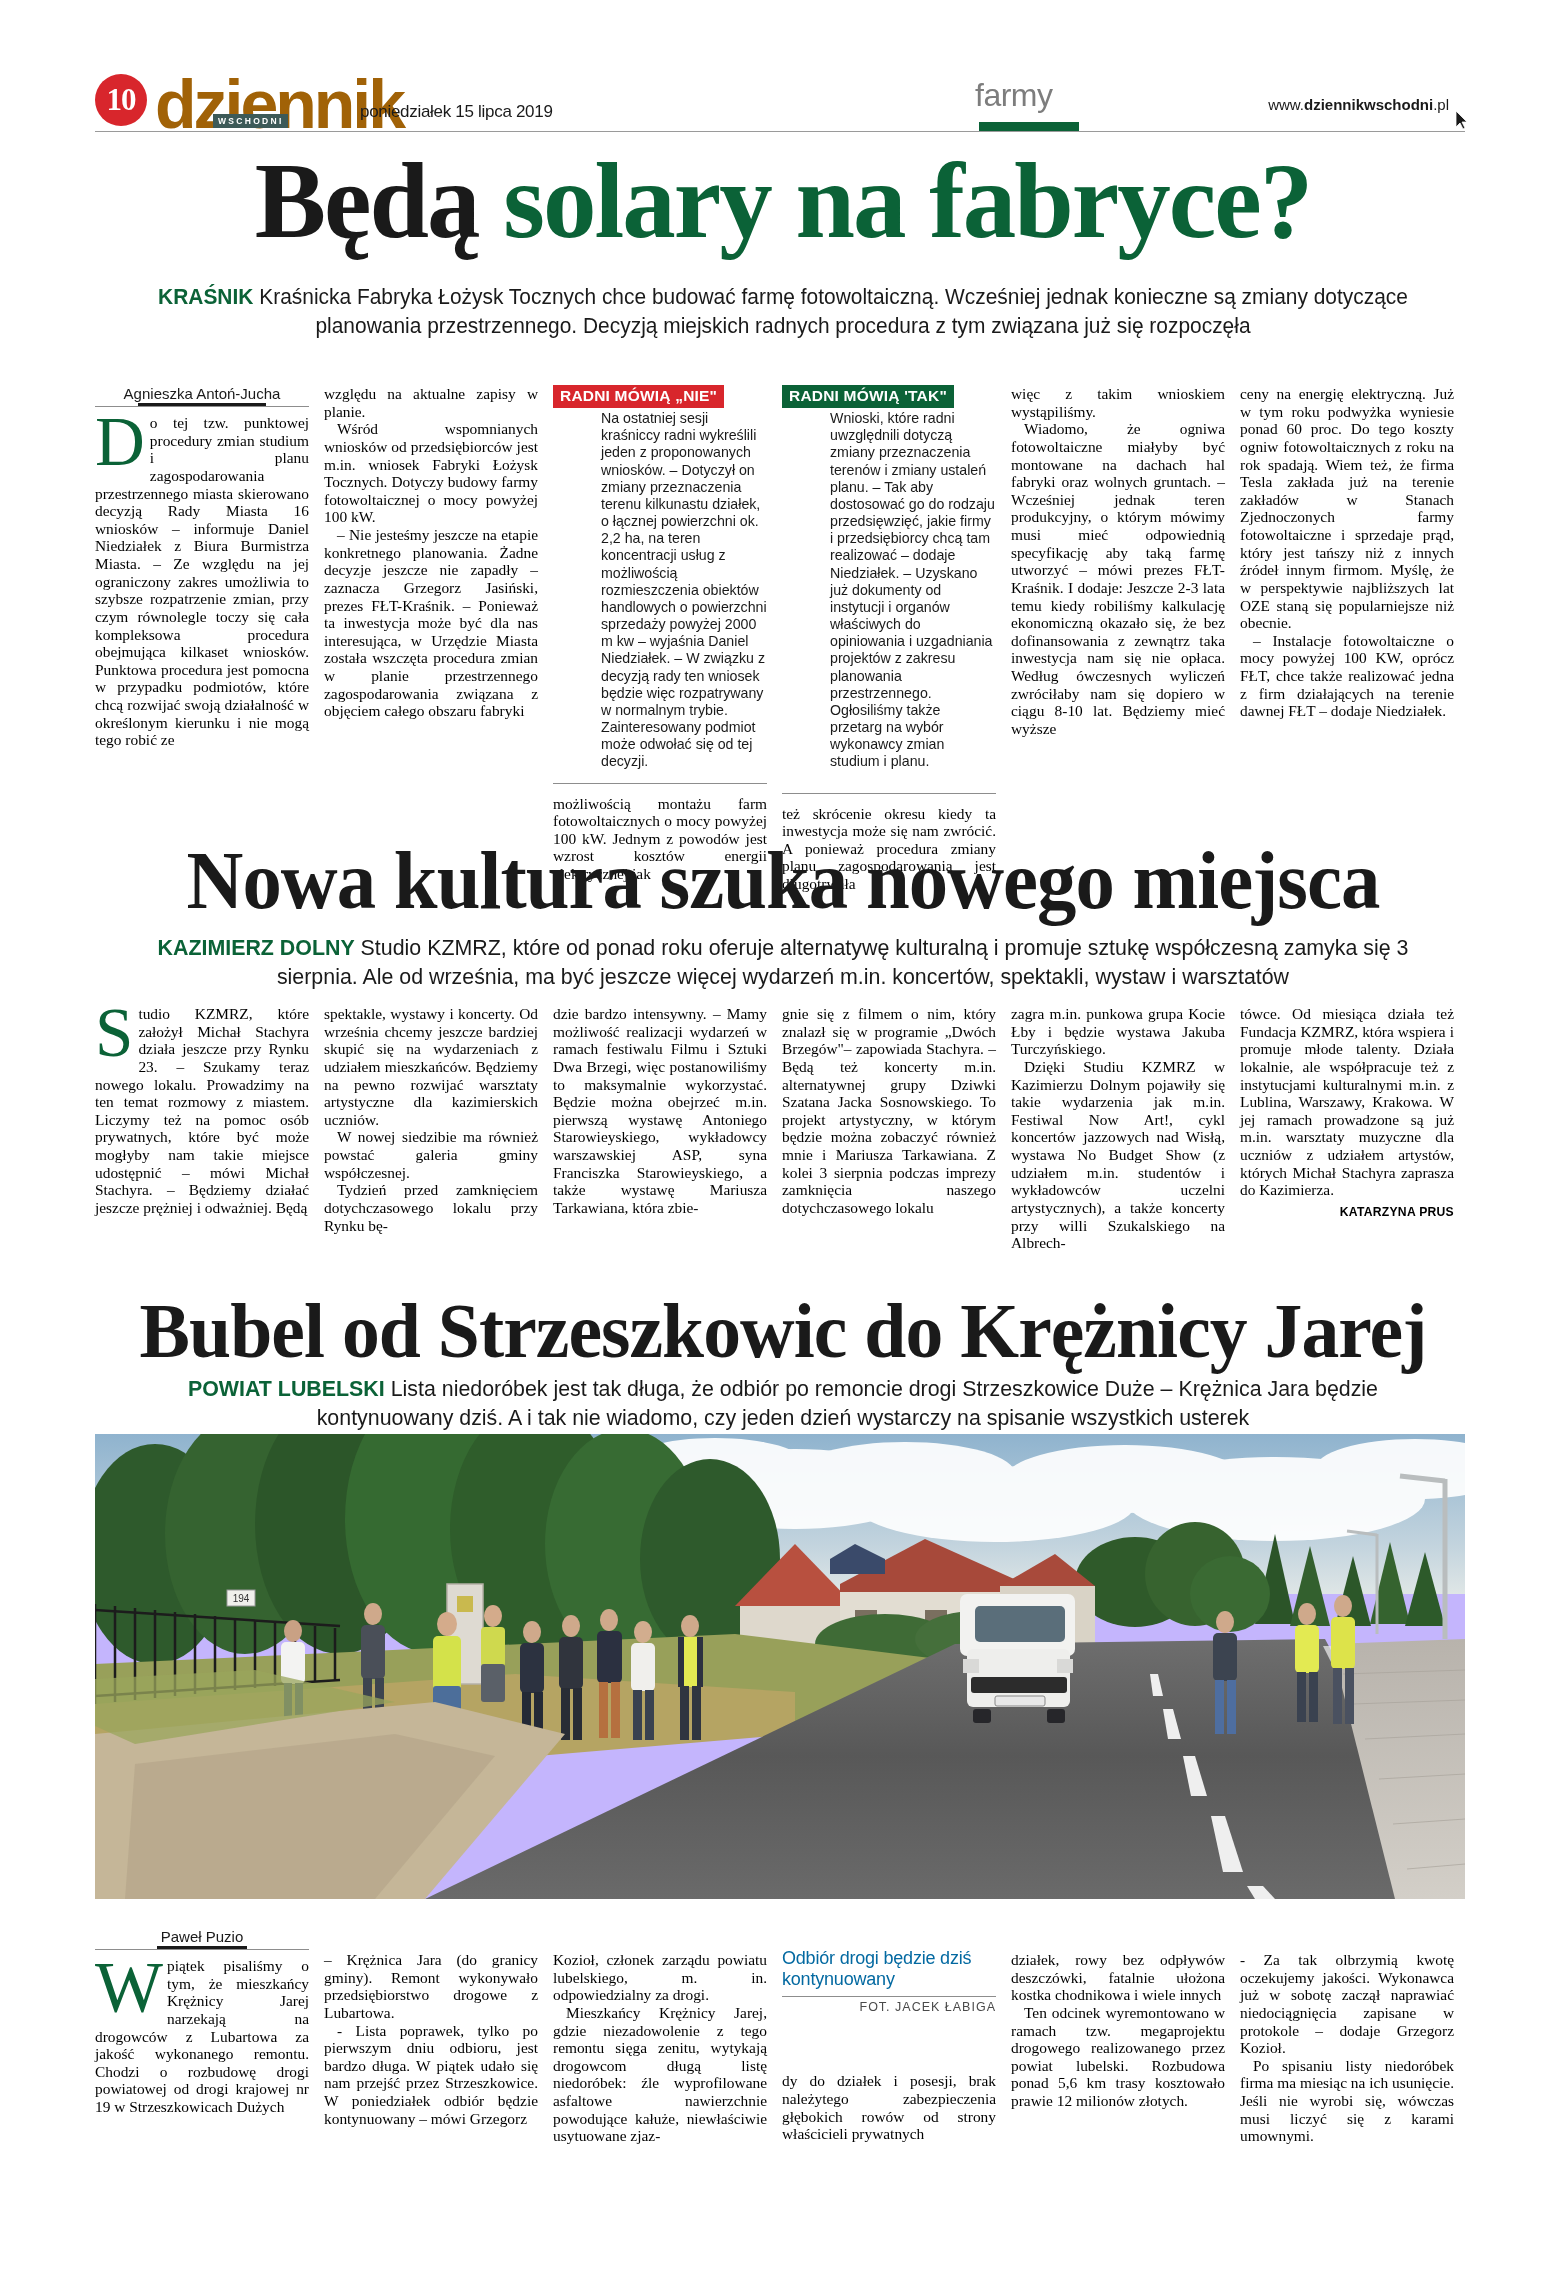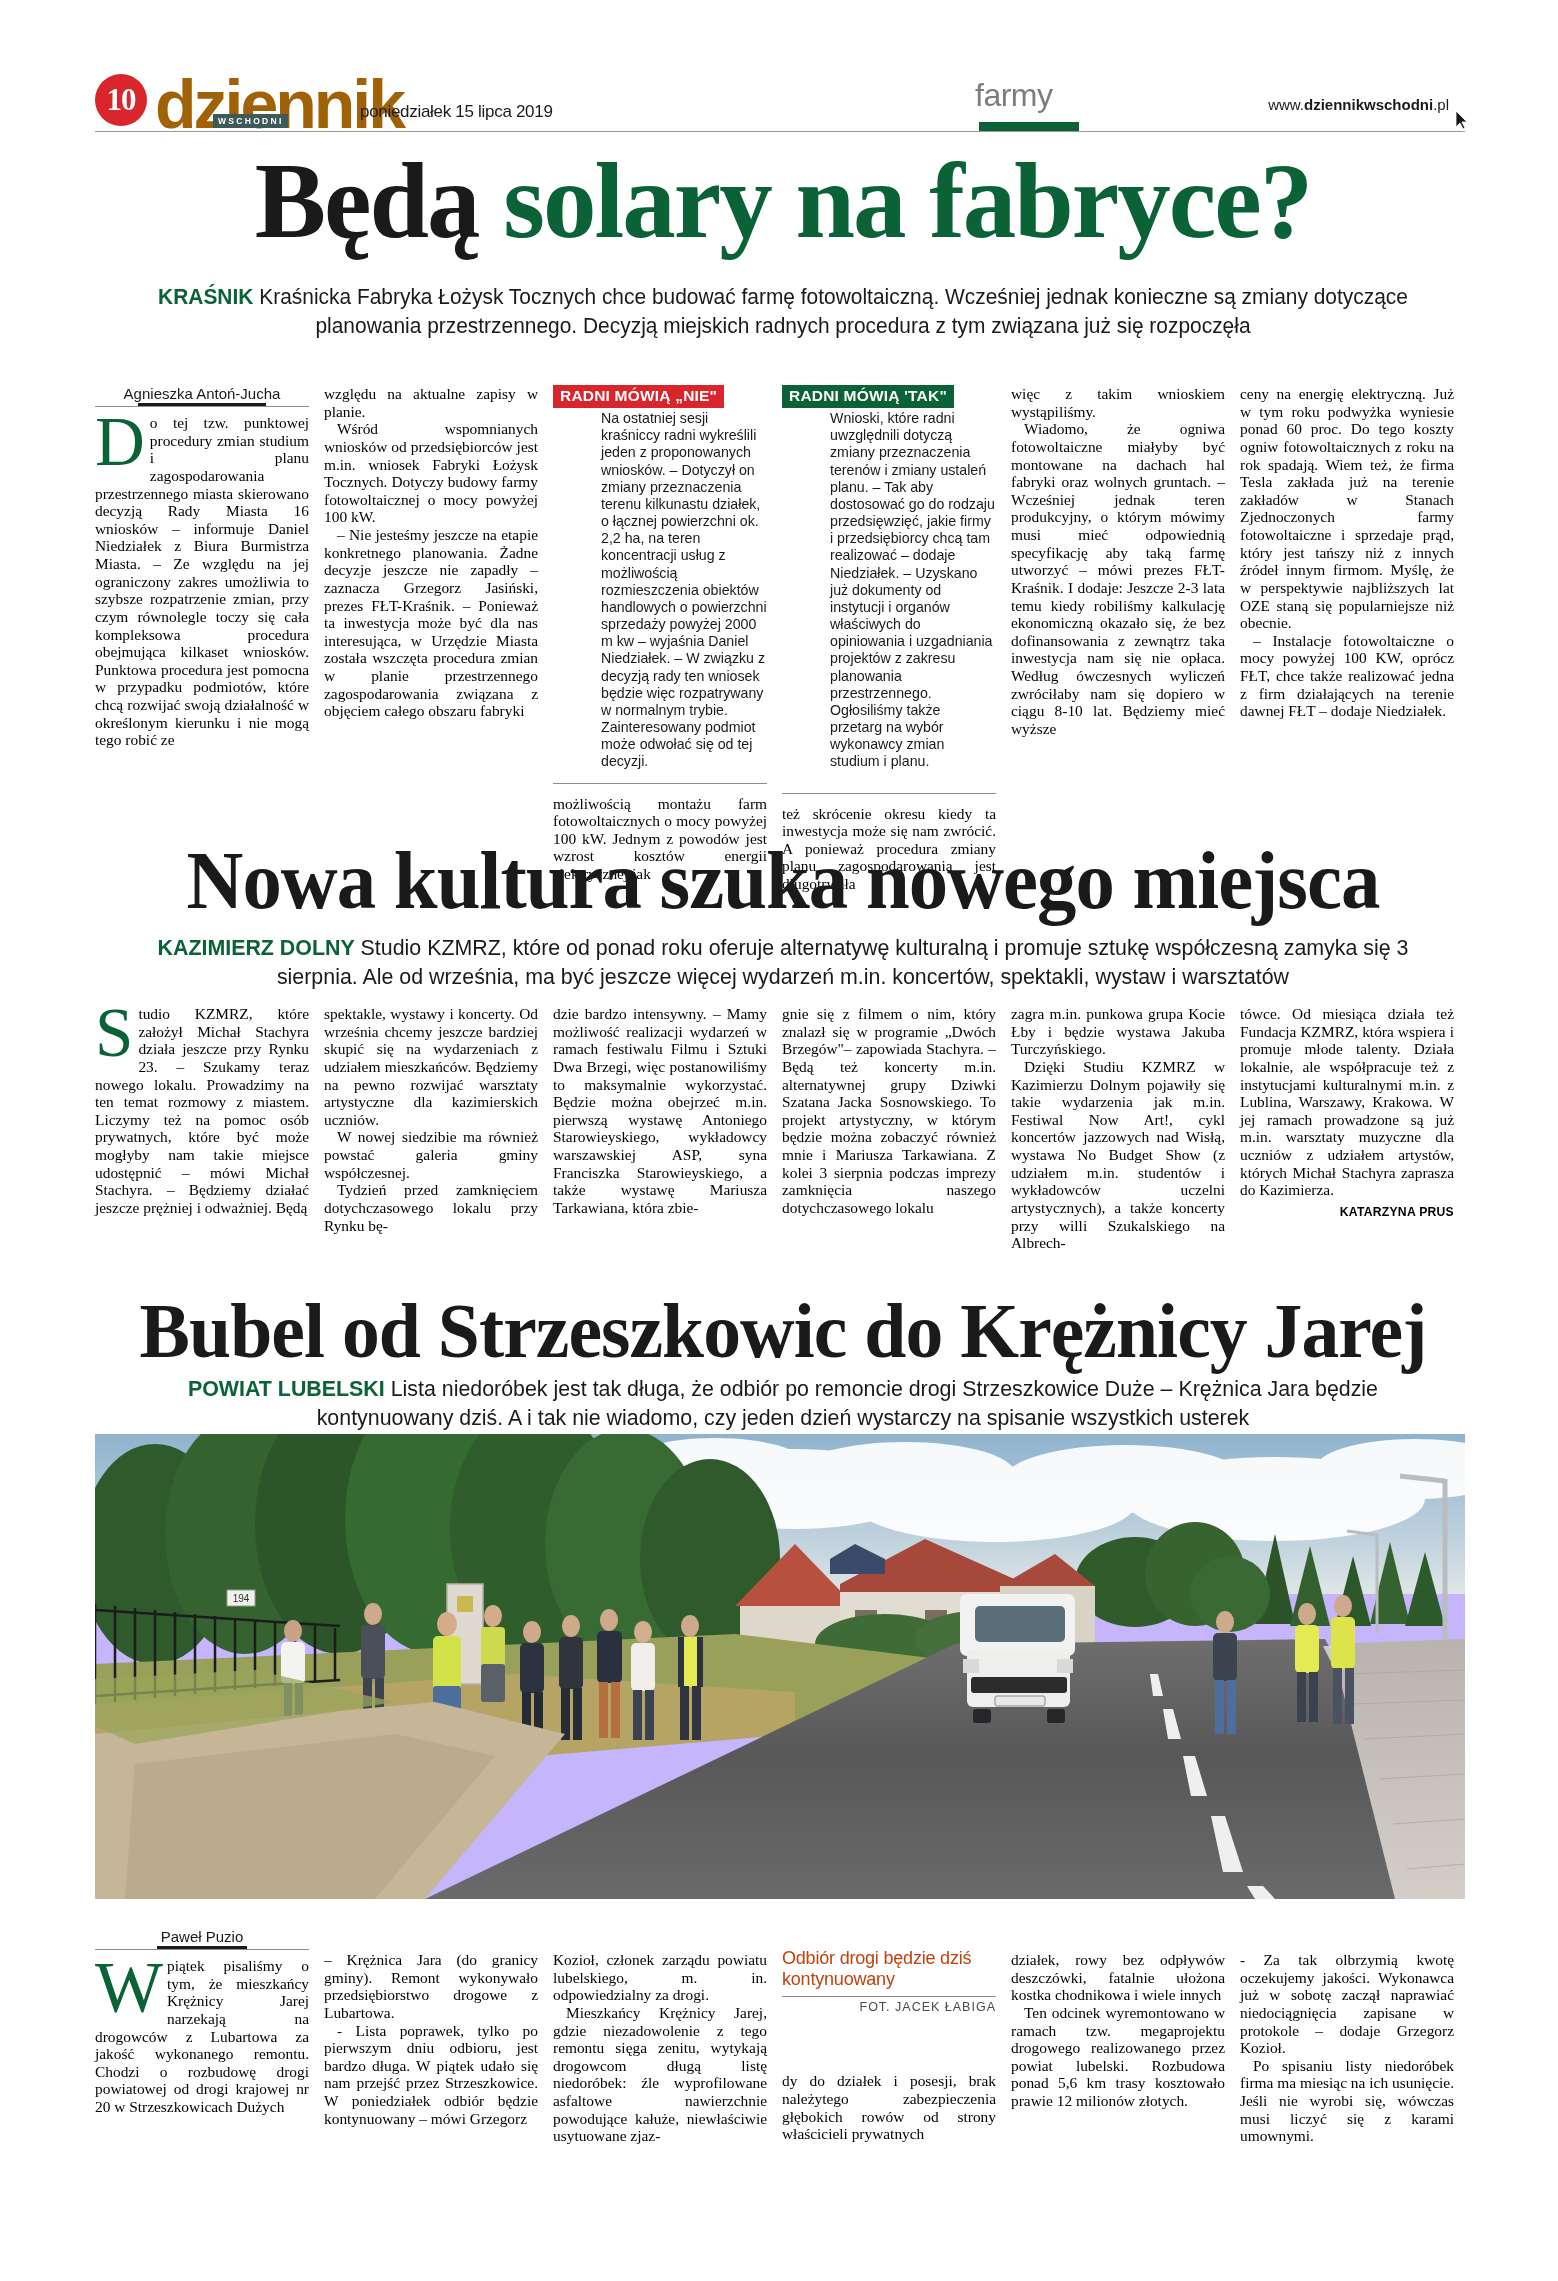--- a/index.html
+++ b/index.html
@@ -188,21 +188,21 @@
     overflow:hidden;background:#c4b5fd;
   }
   .photo svg{display:block;}
 
   
   .a3-cols{
     position:absolute;left:95px;top:1928px;width:1370px;height:330px;
   }
   .caption-txt{
     font-family:"Liberation Sans",sans-serif;
-    font-size:18px;line-height:1.18;color:#c2410c;letter-spacing:-0.2px;
+    font-size:18px;line-height:1.18;color:#0369a1;letter-spacing:-0.2px;
   }
   .caption-rule{height:1px;background:#8d8d8d;margin:6px 0 3px 0;}
   .photo-credit{
     font-family:"Liberation Sans",sans-serif;
     font-size:12.5px;text-align:right;color:#4a4a4a;letter-spacing:1px;
   }
   .dropcap-w{
     float:left;
     font-family:"Liberation Serif",serif;
     font-size:72px;line-height:0.8;color:#0b6237;
@@ -565,21 +565,21 @@
     </svg>
   </div>
 
   <div class="a3-cols">
     <div class="col6 c1">
       <div class="byline">Paweł Puzio</div>
       <div class="byline-rule" style="width:90px;"></div>
       <div class="byline-rule-thin"></div>
       <div class="body-txt">
         <span class="dropcap-w">W</span>
-        <p class="noind">piątek pisaliśmy o tym, że mieszkańcy Krężnicy Jarej narzekają na drogowców z Lubartowa za jakość wykonanego remontu. Chodzi o rozbudowę drogi powiatowej od drogi krajowej nr 20 w Strzeszkowicach Dużych</p>
+        <p class="noind">piątek pisaliśmy o tym, że mieszkańcy Krężnicy Jarej narzekają na drogowców z Lubartowa za jakość wykonanego remontu. Chodzi o rozbudowę drogi powiatowej od drogi krajowej nr 19 w Strzeszkowicach Dużych</p>
       </div>
     </div>
 
     <div class="col6 c2" style="padding-top:23px;">
       <div class="body-txt">
         <p class="noind">– Krężnica Jara (do granicy gminy). Remont wykonywało przedsiębiorstwo drogowe z Lubartowa.</p>
         <p>- Lista poprawek, tylko po pierwszym dniu odbioru, jest bardzo długa. W piątek udało się nam przejść przez Strzeszkowice. W poniedziałek odbiór będzie kontynuowany – mówi Grzegorz</p>
       </div>
     </div>
 

